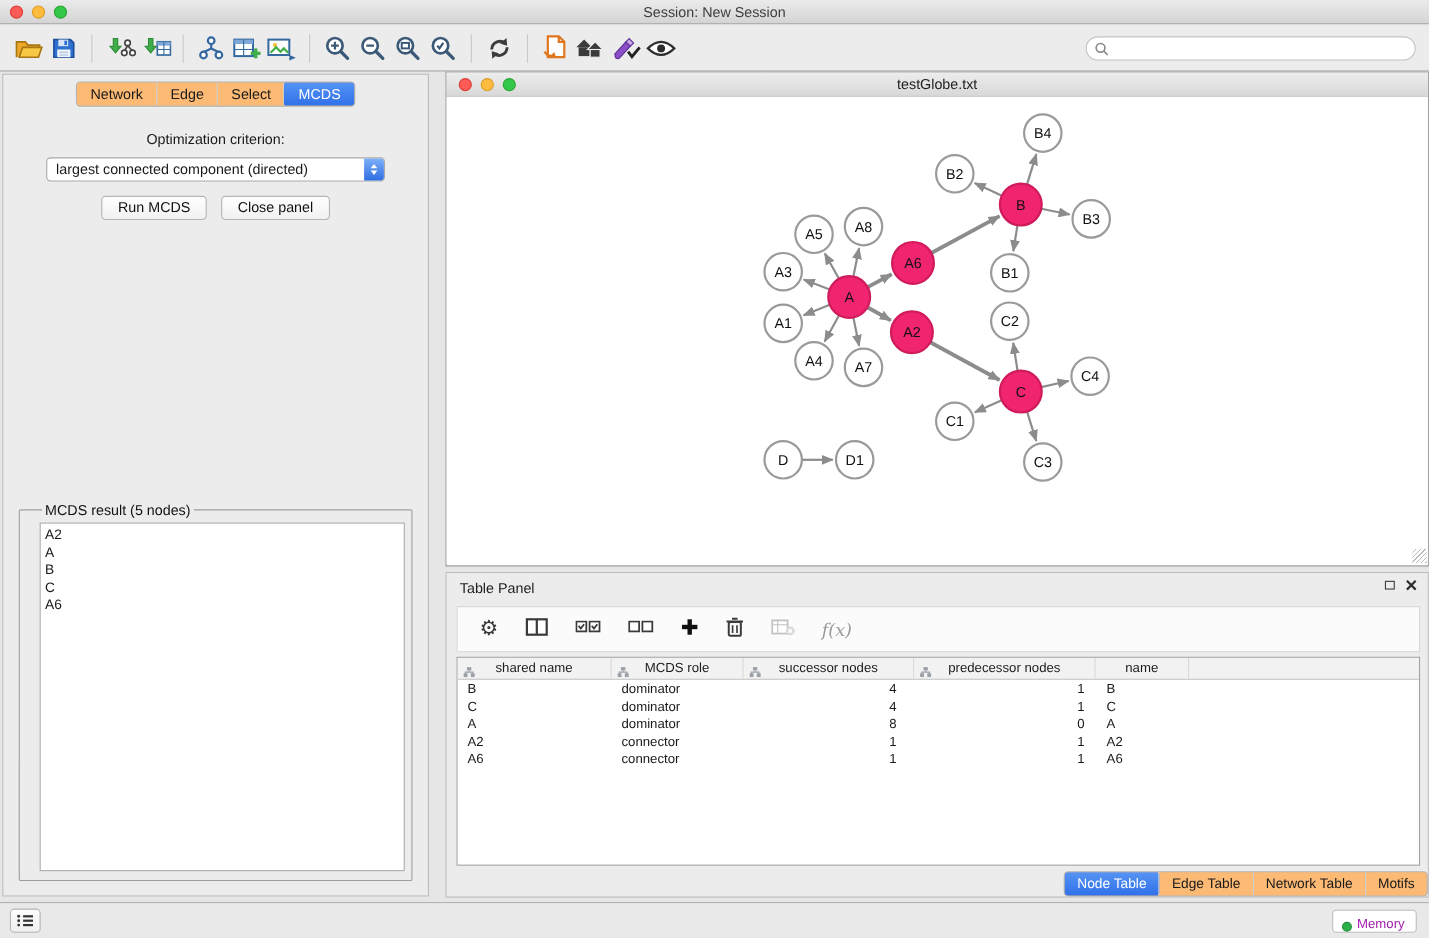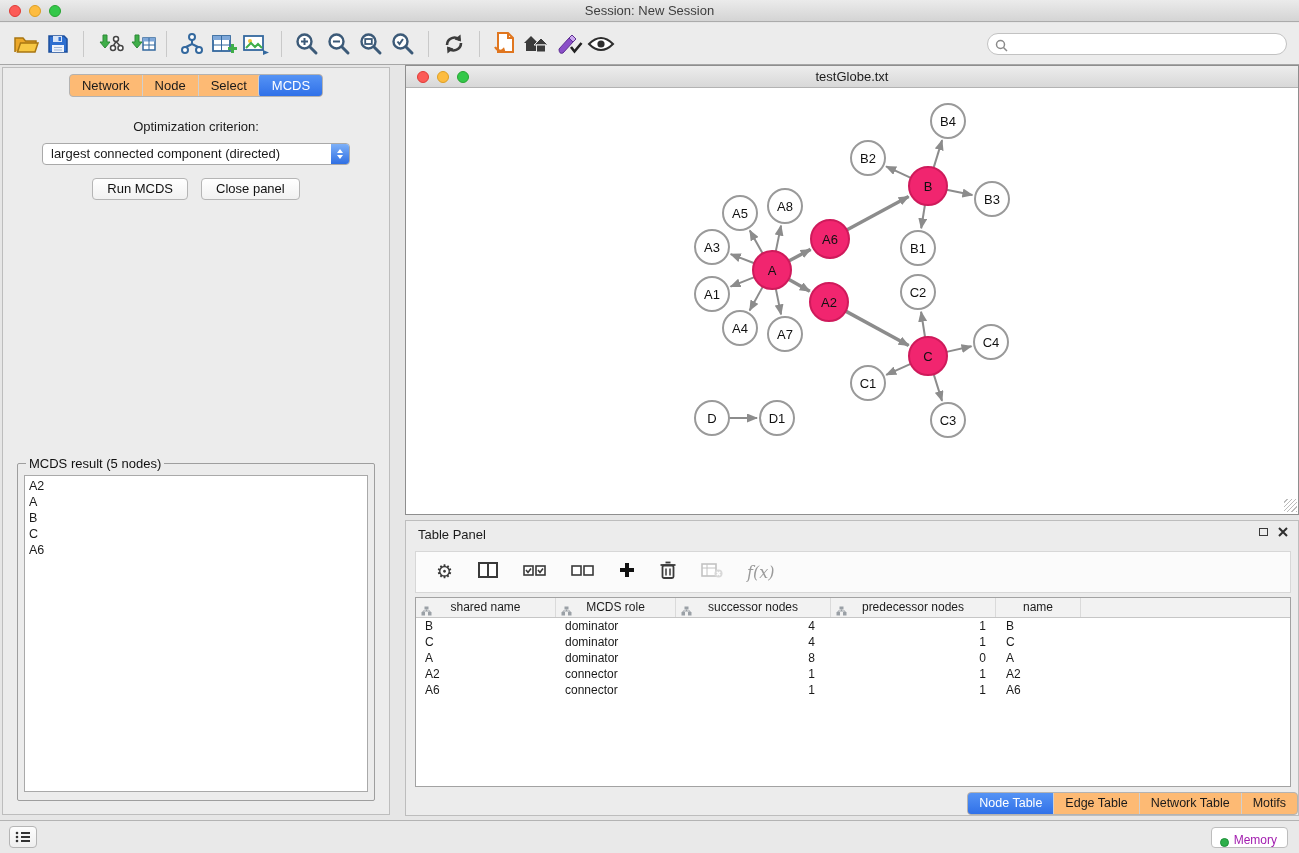--- a/index.html
+++ b/index.html
@@ -46,21 +46,21 @@
   .dropdown .dd-text { font-size:13px; line-height:20px; padding-left:8px; white-space:nowrap; overflow:hidden; }
   .dd-stepper { position:absolute; right:0; top:0; width:18px; height:20px; border-radius:0 3px 3px 0;
     background:linear-gradient(#7db0f8,#2f6fe3); display:flex; flex-direction:column; align-items:center; justify-content:center; }
   .arr { width:0; height:0; border-left:3.5px solid transparent; border-right:3.5px solid transparent; }
   .arr.up { border-bottom:4.5px solid #fff; margin-bottom:2px; }
   .arr.dn { border-top:4.5px solid #fff; }
   .cp-buttons { display:flex; justify-content:center; gap:13px; margin-top:13px; }
   .mbtn { height:22px; padding:0 14px; font-size:13px; background:linear-gradient(#ffffff,#f1f1f1);
     border:1px solid #b5b5b5; border-radius:4px; line-height:20px; color:#111; }
   .result-box { position:absolute; left:14px; top:388px; width:358px; height:345px;
-    border:1px solid #9e9e9e; border-radius:2px; padding:4px 6px 8px 6px; background:#ececec; }
+    border:1px solid #9e9e9e; border-radius:2px; padding:4px 6px 8px 18px; background:#ececec; }
   .result-box legend { font-size:13px; padding:0 3px; margin-left:2px; color:#111; }
   .result-list { background:#fff; border:1px solid #a9a9a9; width:100%; height:100%; overflow:auto; padding:2px 0; }
   .result-item { font-size:12.5px; line-height:16px; padding-left:4px; }
 
   
   .network-window { position:absolute; left:405px; top:65px; width:894px; height:450px;
     background:#fff; border:1px solid #8e8e8e; }
   .nw-titlebar { position:relative; height:22px; background:linear-gradient(#ededed,#d8d8d8);
     border-bottom:1px solid #b3b3b3; }
   .nw-titlebar .traffic { left:11px; }
@@ -263,21 +263,21 @@
         </svg>
       </span>
       <input type="text" placeholder="" style="">
     </div>
   </div>
 
   <div class="control-panel">
     <div class="cp-tabs">
       <div class="seg">
         <span class="tab">Network</span>
-        <span class="tab">Node</span>
+        <span class="tab">Edge</span>
         <span class="tab">Select</span>
         <span class="tab active">MCDS</span>
       </div>
     </div>
     <div class="opt-label">Optimization criterion:</div>
     <div class="dropdown">
       <div class="dd-text">largest connected component (directed)</div>
       <div class="dd-stepper">
         <span class="arr up"></span>
           <span class="arr dn"></span>

